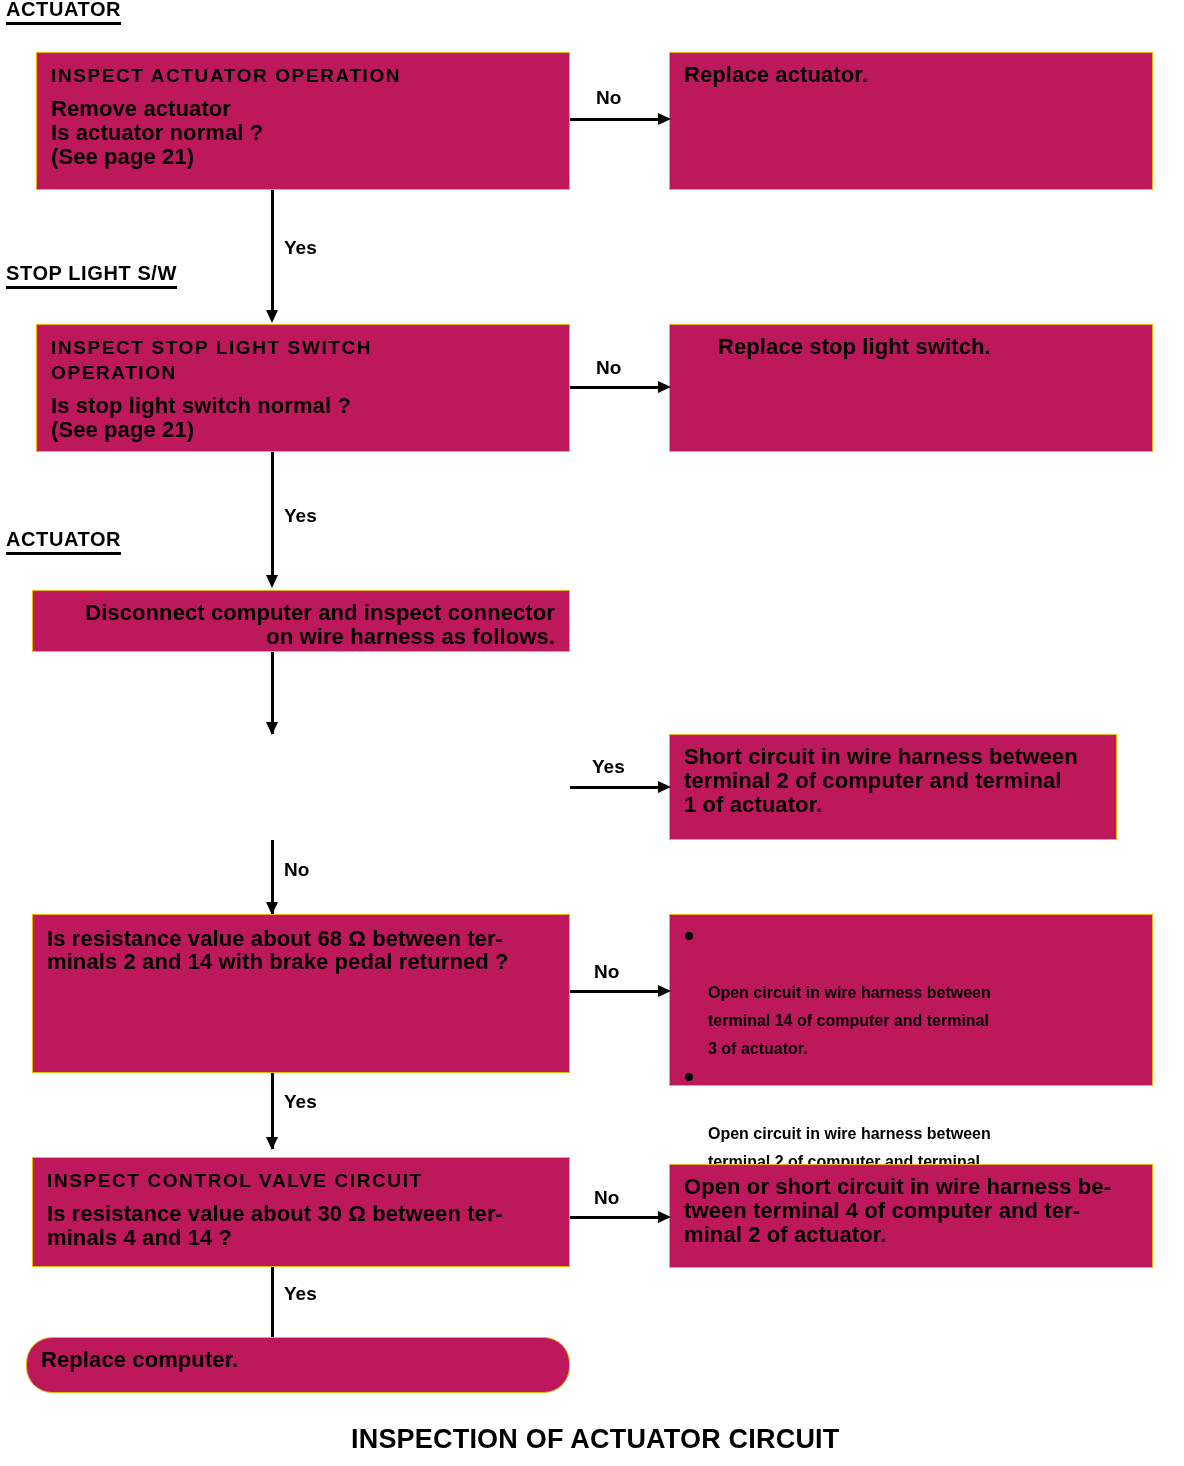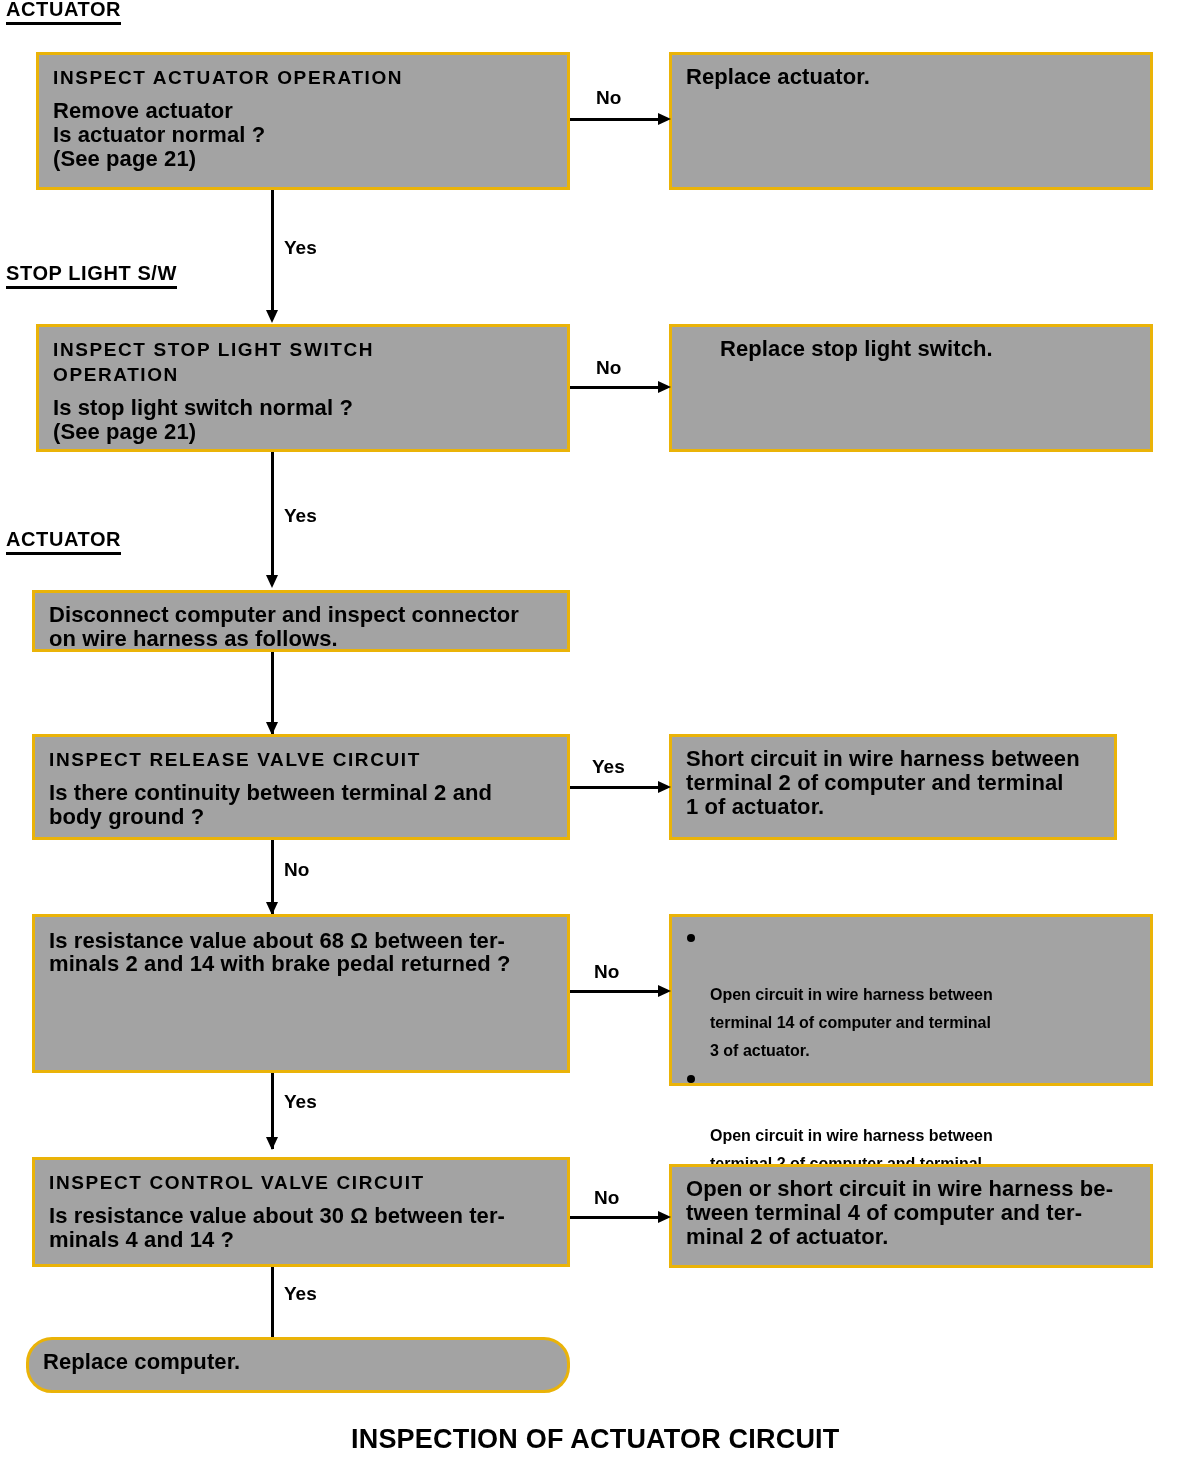--- a/index.html
+++ b/index.html
@@ -31,22 +31,22 @@
     letter-spacing: 0.6px;
     line-height: 22px;
     white-space: nowrap;
     border-bottom: 3px solid #000;
     padding-bottom: 2px;
   }
 
   
   .box {
     position: absolute;
-    border: 3px solid #eab308;
-    background: #a3a3a3;
+    border: 1px solid #eab308;
+    background: #be185d;
     box-sizing: border-box;
     padding: 10px 14px 8px 14px;
   }
   .box-title {
     font-size: 19px;
     font-weight: 700;
     letter-spacing: 1.6px;
     line-height: 25px;
     margin: 0 0 9px 0;
     white-space: pre-line;
@@ -171,33 +171,28 @@
   </div>
 
   <div class="hline" style="left:570px; top:386px; width:92px;"></div>
   <div class="arrow-right" style="left:658px; top:381px;"></div>
   <div class="edge-label" style="left:596px; top:358px;">No</div>
 
   <div class="vline" style="left:271px; top:452px; height:126px;"></div>
   <div class="arrow-down" style="left:266px; top:575px;"></div>
   <div class="edge-label" style="left:284px; top:506px;">Yes</div>
 
-  <div class="box" style="left:32px; top:590px; width:538px; height:62px; ">
+  <div class="box" style="left:32px; top:590px; width:538px; height:62px; text-align:right;">
     <div class="box-body">Disconnect computer and inspect connector
 on wire harness as follows.</div>
   </div>
 
   <div class="vline" style="left:271px; top:652px; height:82px;"></div>
   <div class="arrow-down" style="left:266px; top:722px;"></div>
 
-  <div class="box" style="left:32px; top:734px; width:538px; height:106px;">
-    <div class="box-title">INSPECT RELEASE VALVE CIRCUIT</div>
-    <div class="box-body">Is there continuity between terminal 2 and
-body ground ?</div>
-  </div>
 
   <div class="box" style="left:669px; top:734px; width:448px; height:106px;">
     <div class="box-body">Short circuit in wire harness between
 terminal 2 of computer and terminal
 1 of actuator.</div>
   </div>
 
   <div class="hline" style="left:570px; top:786px; width:92px;"></div>
   <div class="arrow-right" style="left:658px; top:781px;"></div>
   <div class="edge-label" style="left:592px; top:757px;">Yes</div>

